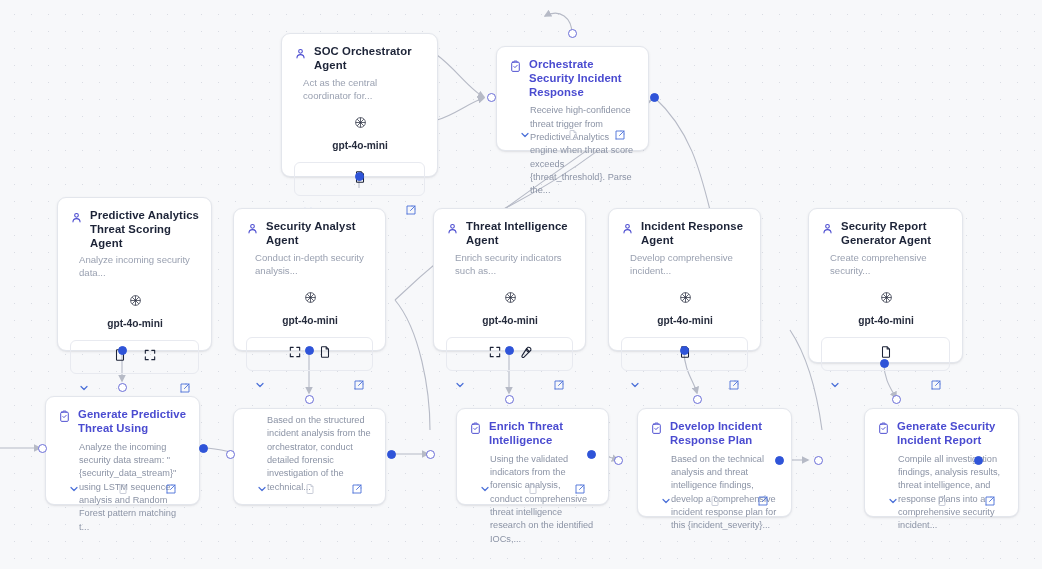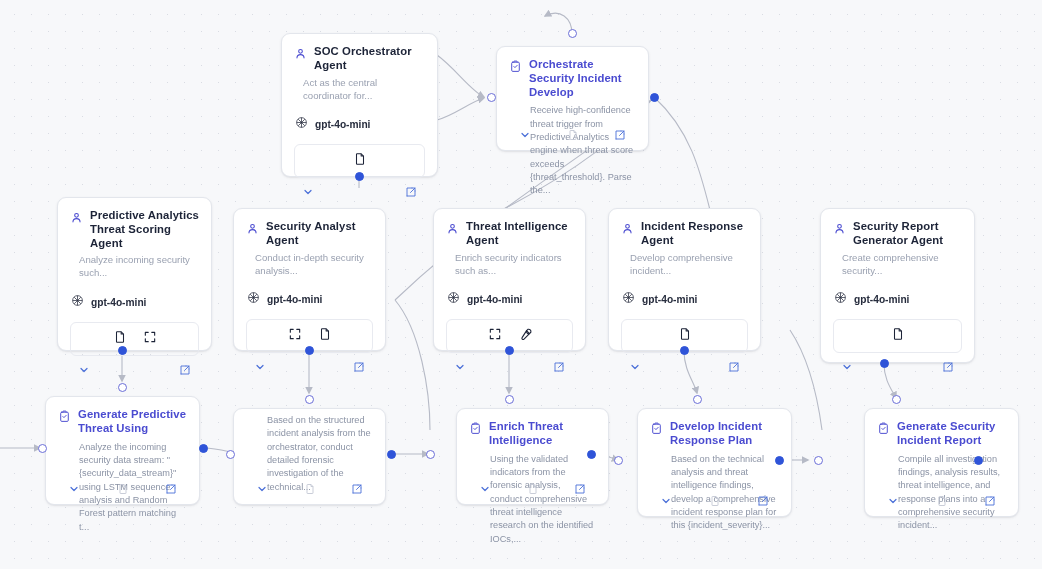--- a/index.html
+++ b/index.html
@@ -41,20 +41,21 @@
   }
   .node-sub {
     font-size: 9.6px; color: #9aa1b1; line-height: 1.35;
     margin-top: 4px; padding-left: 21px; padding-right: 10px;
   }
 
   
   .agent .model-row {
     display: flex; align-items: center; gap: 7px;
     padding: 13px 12px 0 13px;
+    flex-direction: column;
   }
   .agent .model-name { font-size: 10.2px; font-weight: 600; color: #262c3d; }
   .agent .tool-box {
     margin: 11px 12px 0 12px;
     height: 34px;
     border: 1px solid #e8eaf0;
     border-radius: 6px;
     display: flex; align-items: center; justify-content: center; gap: 16px;
   }
   .agent .node-foot {
@@ -173,21 +174,21 @@
   <div class="node agent" style="left:45px; top:197px; width:155px; height:154px;margin-left:12px;">
     <div class="node-head">
       <span class="node-icon">
         <svg width="13" height="13" viewBox="0 0 24 24" fill="none" stroke="#4a4bd0" stroke-width="2" stroke-linecap="round">
             <circle cx="12" cy="8" r="3.4"></circle>
             <path d="M5.5 20c0-3.6 2.9-6 6.5-6s6.5 2.4 6.5 6"></path>
           </svg>
       </span>
       <span class="node-title">Predictive Analytics Threat Scoring Agent</span>
     </div>
-    <div class="node-sub">Analyze incoming security such...</div>
+    <div class="node-sub">Analyze incoming security data...</div>
     <div class="model-row">
       <span>
         <svg width="13" height="13" viewBox="0 0 24 24" fill="none" stroke="#2c3142" stroke-width="1.4">
             <circle cx="12" cy="12" r="9"></circle>
             <path d="M12 3v18M3 12h18M6 6l12 12M18 6L6 18"></path>
           </svg>
       </span>
       <span class="model-name">gpt-4o-mini</span>
     </div>
     <div class="tool-box">
@@ -367,21 +368,21 @@
         <svg width="12" height="12" viewBox="0 0 24 24" fill="none" stroke="#4a6fd8" stroke-width="1.8" stroke-linecap="round" stroke-linejoin="round">
             <path d="M4 20h16V10"></path>
             <path d="M4 20V4h10"></path>
             <path d="M20 4l-9 9"></path>
             <path d="M14 4h6v6"></path>
           </svg>
       </span>
     </div>
   </div>
 
-  <div class="node agent" style="left:808px; top:208px; width:155px; height:155px;margin-left:12px;">
+  <div class="node agent" style="left:808px; top:208px; width:155px; height:155px;">
     <div class="node-head">
       <span class="node-icon">
         <svg width="13" height="13" viewBox="0 0 24 24" fill="none" stroke="#4a4bd0" stroke-width="2" stroke-linecap="round">
             <circle cx="12" cy="8" r="3.4"></circle>
             <path d="M5.5 20c0-3.6 2.9-6 6.5-6s6.5 2.4 6.5 6"></path>
           </svg>
       </span>
       <span class="node-title">Security Report Generator Agent</span>
     </div>
     <div class="node-sub">Create comprehensive security...</div>
@@ -421,21 +422,21 @@
 
   <div class="node task" style="left:496px; top:46px; width:153px; height:105px;">
     <div class="node-head">
       <span class="node-icon">
         <svg width="13" height="13" viewBox="0 0 24 24" fill="none" stroke="#4a4bd0" stroke-width="1.8" stroke-linecap="round" stroke-linejoin="round">
             <rect x="5" y="4" width="14" height="17" rx="2"></rect>
             <path d="M9 4V3a1 1 0 0 1 1-1h4a1 1 0 0 1 1 1v1"></path>
             <path d="M9 12l2 2 4-4"></path>
           </svg>
       </span>
-      <span class="node-title">Orchestrate Security Incident Develop</span>
+      <span class="node-title">Orchestrate Security Incident Response</span>
     </div>
     <div class="task-desc">Receive high-confidence threat trigger from Predictive Analytics engine when threat score exceeds {threat_threshold}. Parse the...</div>
     <div class="node-foot" style="position:absolute;bottom:0;left:0;right:0;">
       <span class="foot-btn">
         <svg width="12" height="12" viewBox="0 0 24 24" fill="none" stroke="#4a6fd8" stroke-width="2.4" stroke-linecap="round" stroke-linejoin="round">
             <path d="M6 9l6 6 6-6"></path>
           </svg>
       </span>
       <span class="foot-btn">
         <svg width="12" height="12" viewBox="0 0 24 24" fill="none" stroke="#c3c7d4" stroke-width="1.8" stroke-linejoin="round">

